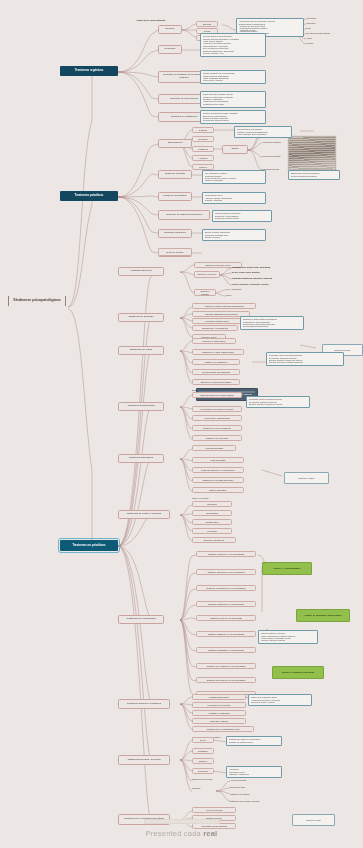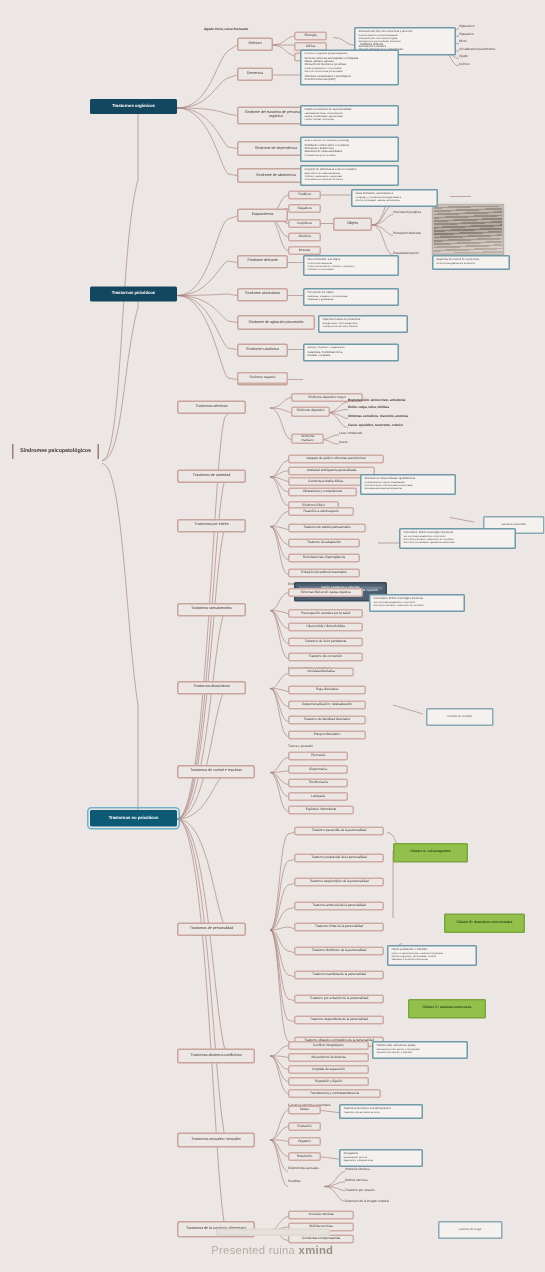--- a/index.html
+++ b/index.html
@@ -761,17 +761,17 @@
     </div>
   <div class="node l3" style="left:192px;top:823px;width:44px;height:6px;">
     <span>Conductas compensatorias</span>
     </div>
   <div class="tinybox" style="position:absolute;left:292px;top:814px;width:38px;height:8px;">
     <span>Factores de riesgo</span>
     </div>
 
   <div class="fbar"></div>
   <div class="footer">
-    <span>Presented ruina</span>
-    <b>xmind</b>
+    <span>Presented cada</span>
+    <b>real</b>
   </div>
 
 </div>
 
 </body></html>

